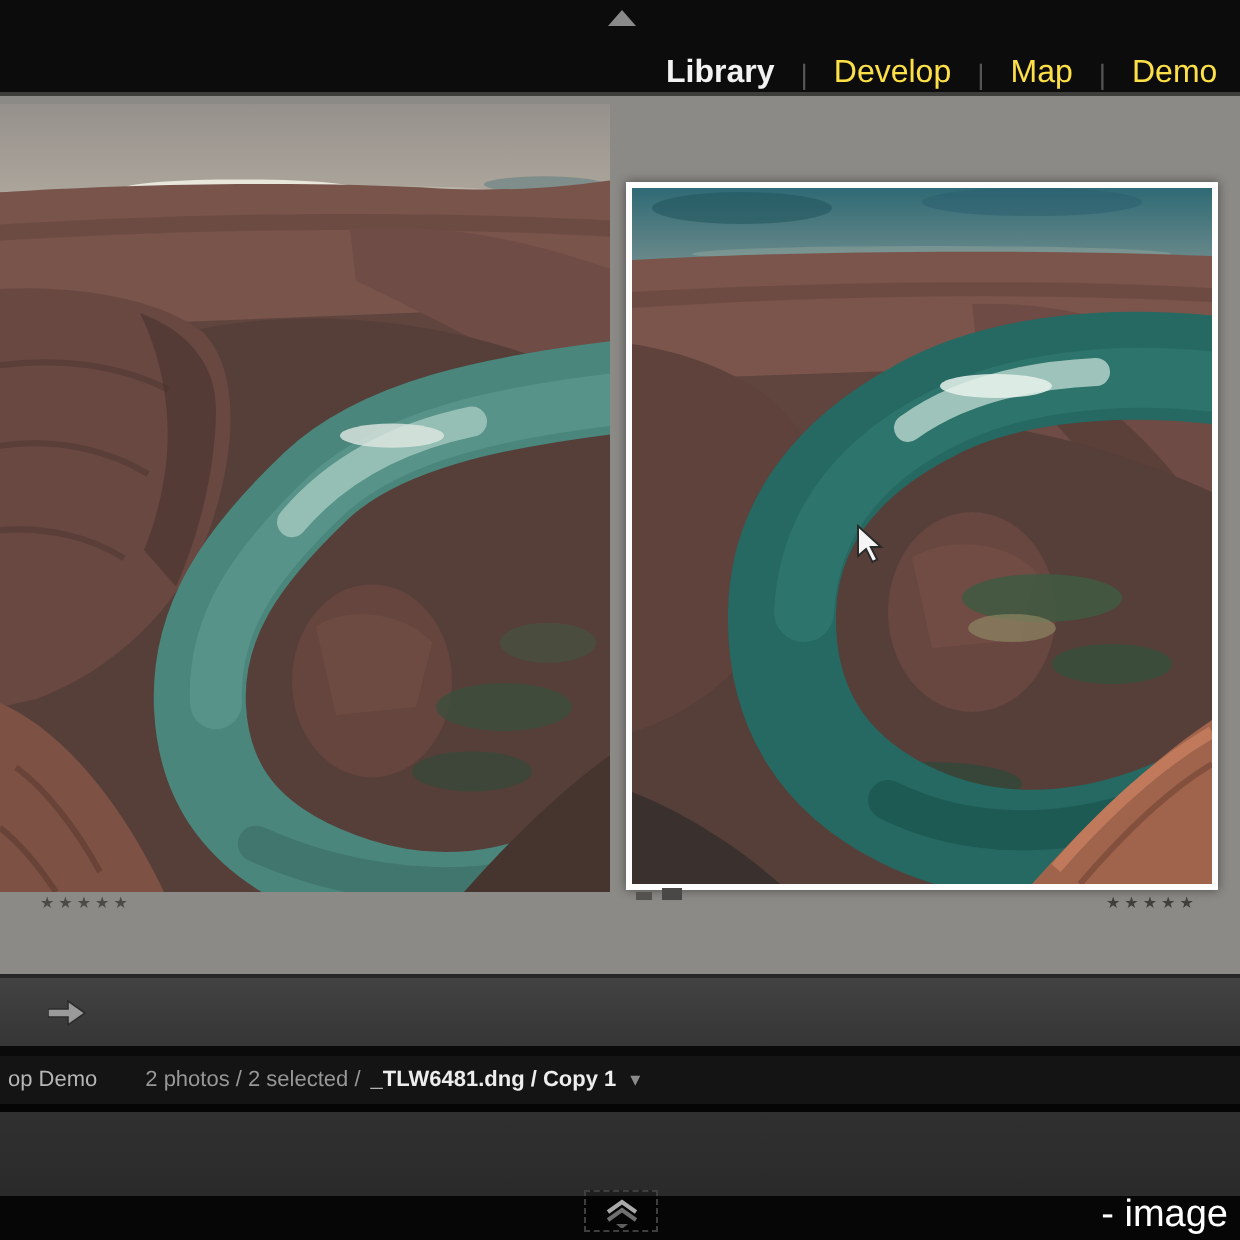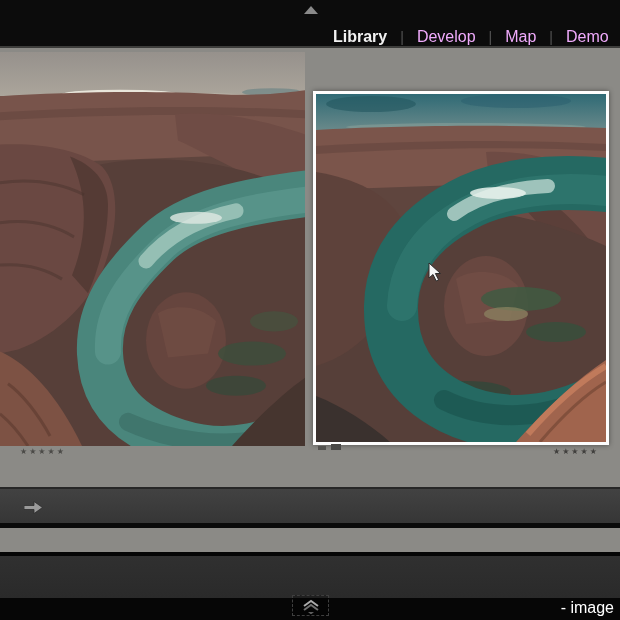--- a/index.html
+++ b/index.html
@@ -8,21 +8,21 @@
     position:relative;width:620px;height:620px;overflow:hidden;
     font-family:"Liberation Sans",sans-serif;background:#8b8a86;
   }
   
   .topbar{position:absolute;left:0;top:0;width:620px;height:46px;background:#0c0c0c;}
   .top-toggle{position:absolute;left:303px;top:1px;width:16px;height:9px;}
   .modulenav{
     position:absolute;left:333px;top:0;height:46px;display:flex;align-items:center;
     gap:13px;padding-top:28px;white-space:nowrap;
   }
-  .modulenav .item{font-size:16px;color:#f0abfc;cursor:default;}
+  .modulenav .item{font-size:16px;color:#fde047;cursor:default;}
   .modulenav .item.active{color:#f2f2f2;font-weight:700;}
   .modulenav .sep{color:#555;font-size:14px;}
   .topbar-divider{position:absolute;left:0;top:46px;width:620px;height:2px;background:#3d3d3b;}
   
   .content{position:absolute;left:0;top:48px;width:620px;height:439px;background:#8b8a86;}
   .photo-left{
     position:absolute;left:0;top:4px;width:305px;height:394px;overflow:hidden;background:#5f453e;
   }
   .photo-right-frame{
     position:absolute;left:313px;top:43px;width:296px;height:354px;background:#fdfdfd;
@@ -60,21 +60,21 @@
     background:linear-gradient(#303030,#2a2a2a);
   }
   
   .bottombar{position:absolute;left:0;top:598px;width:620px;height:22px;background:#060606;}
   .strip-toggle{
     position:absolute;left:292px;top:595px;width:37px;height:21px;
     border:1px dashed #3f3f3f;background:rgba(0,0,0,.25);display:flex;
     align-items:center;justify-content:center;
   }
   .caption{
-    position:absolute;right:6px;top:597px;font-size:16px;line-height:21px;color:#ffffff;
+    position:absolute;right:6px;top:597px;font-size:19px;line-height:21px;color:#ffffff;
   }
 </style>
 </head>
 <body>
 
 <div class="screen">
 
   <header class="topbar">
     <span class="top-toggle">
       <svg width="16" height="9" viewBox="0 0 16 9">
@@ -183,20 +183,26 @@
 
   <div class="toolbar">
     <span class="toolbar-arrow">
       <svg width="20" height="13" viewBox="0 0 20 13">
         <polygon points="0,4.5 10,4.5 10,0.5 18.5,6.5 10,12.5 10,8.5 0,8.5" fill="#9a9a9a" stroke="#2c2c2c" stroke-width="0.8"></polygon>
       </svg>
     </span>
   </div>
   <div class="toolbar-gap"></div>
 
+  <div class="statusbar">
+    <span class="catalog">op Demo</span>
+    <span class="selinfo">2 photos / 2 selected /</span>
+    <span class="filename">_TLW6481.dng / Copy 1</span>
+    <span class="dd">▾</span>
+  </div>
   <div class="status-line"></div>
 
   <div class="filmstrip"></div>
 
   <footer class="bottombar"></footer>
   <div class="strip-toggle">
     <svg width="24" height="16" viewBox="0 0 24 16">
       <polyline points="5,8 12,3 19,8" fill="none" stroke="#aaaaaa" stroke-width="2"></polyline>
       <polyline points="5,12 12,7 19,12" fill="none" stroke="#6f6f6f" stroke-width="2"></polyline>
       <polygon points="9,14 15,14 12,16.5" fill="#5e5e5e"></polygon>

